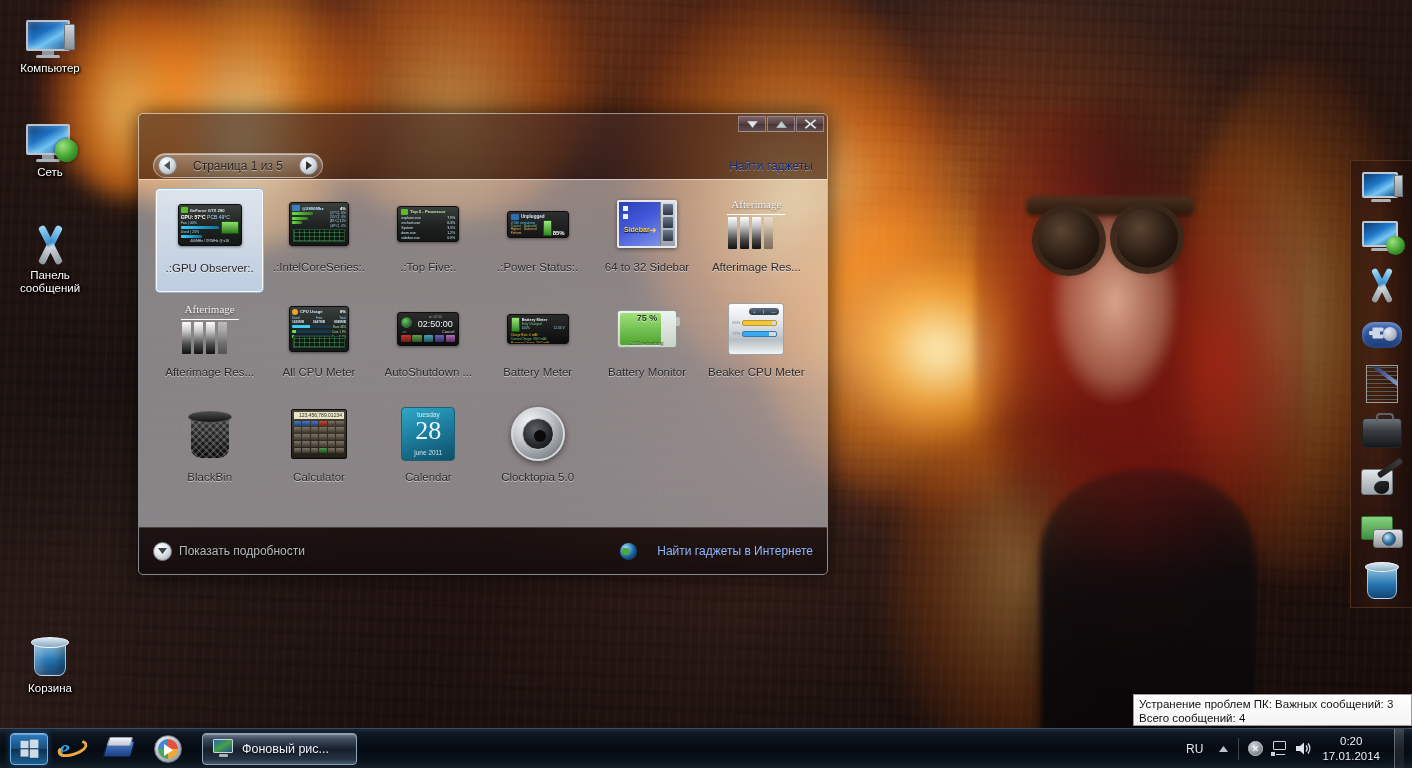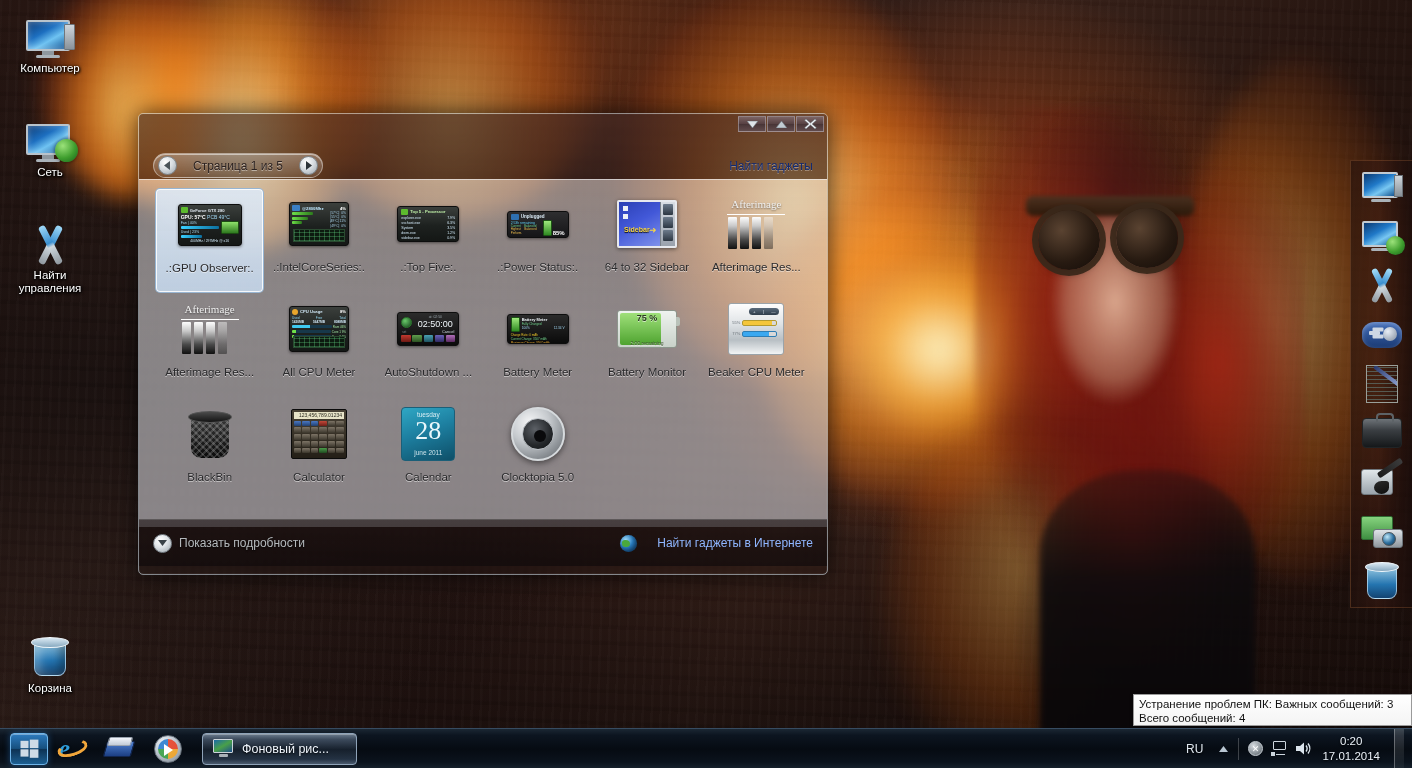--- a/index.html
+++ b/index.html
@@ -331,21 +331,21 @@
     background:linear-gradient(150deg,#fdfbe8,#e6dfb8); border:1px solid #b8b089;
     transform:rotate(7deg);
   }
   .mon7 .pg2{
     position:absolute; right:3px; top:9px; width:14px; height:17px;
     background:linear-gradient(180deg,#e8533a,#a7271a); border:1px solid #7d1a11;
   }
 
   
   #footer{
-    position:absolute; left:0; right:0; bottom:8px; height:47px;
+    position:absolute; left:0; right:0; bottom:0; height:47px;
     background:linear-gradient(180deg, rgba(26,16,16,.60) 0%, rgba(16,10,11,.70) 100%);
     border-top:1px solid rgba(255,255,255,.20);
     display:flex; align-items:center; padding:16px 14px;
   }
   #show-details{ display:flex; align-items:center; gap:7px; cursor:pointer; }
   .chev{
     width:19px; height:19px; border-radius:50%;
     background:radial-gradient(circle at 38% 30%, #ffffff 0%, #dfe4e8 45%, #9ba4ab 100%);
     border:1px solid #7f888f; display:flex; align-items:center; justify-content:center;
   }
@@ -615,21 +615,21 @@
   <div class="cap">Сеть</div>
 </div>
 
 <div class="desk-icon" style="left:2px; top:215px;">
   <div class="glyph">
     <div class="ctrl-x">
         <i></i>
         <i></i>
       </div>
   </div>
-  <div class="cap">Найти управления</div>
+  <div class="cap">Панель сообщений</div>
 </div>
 
 <div class="desk-icon" style="left:2px; top:628px;">
   <div class="glyph">
     <div class="bin">
         <div class="body"></div>
         <div class="rim"></div>
       </div>
   </div>
   <div class="cap">Корзина</div>

